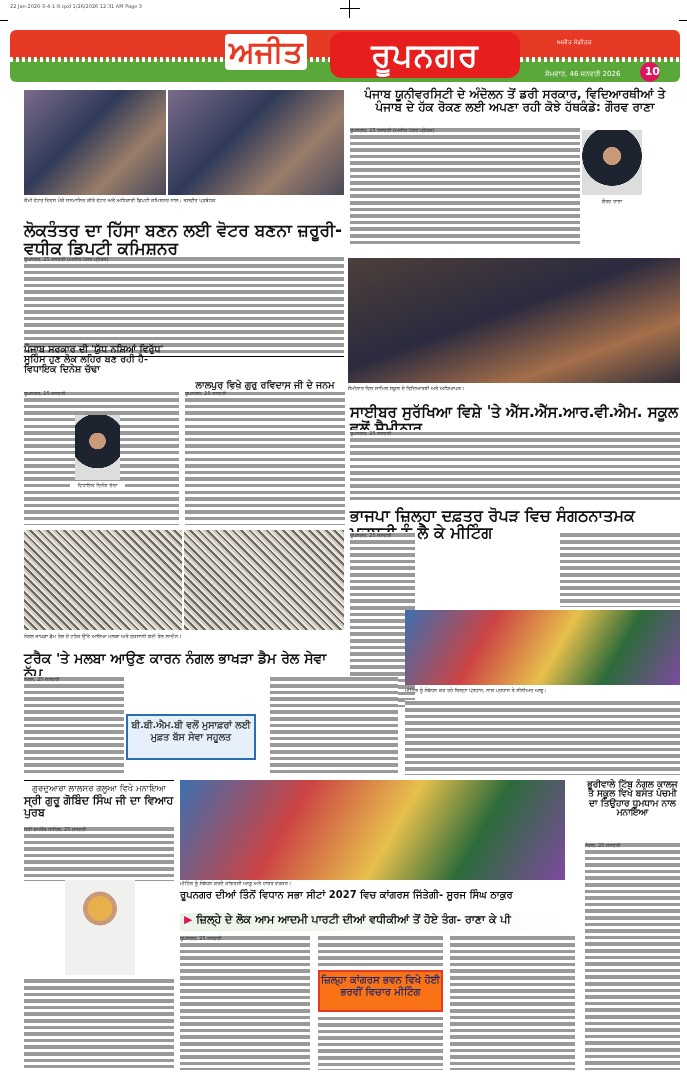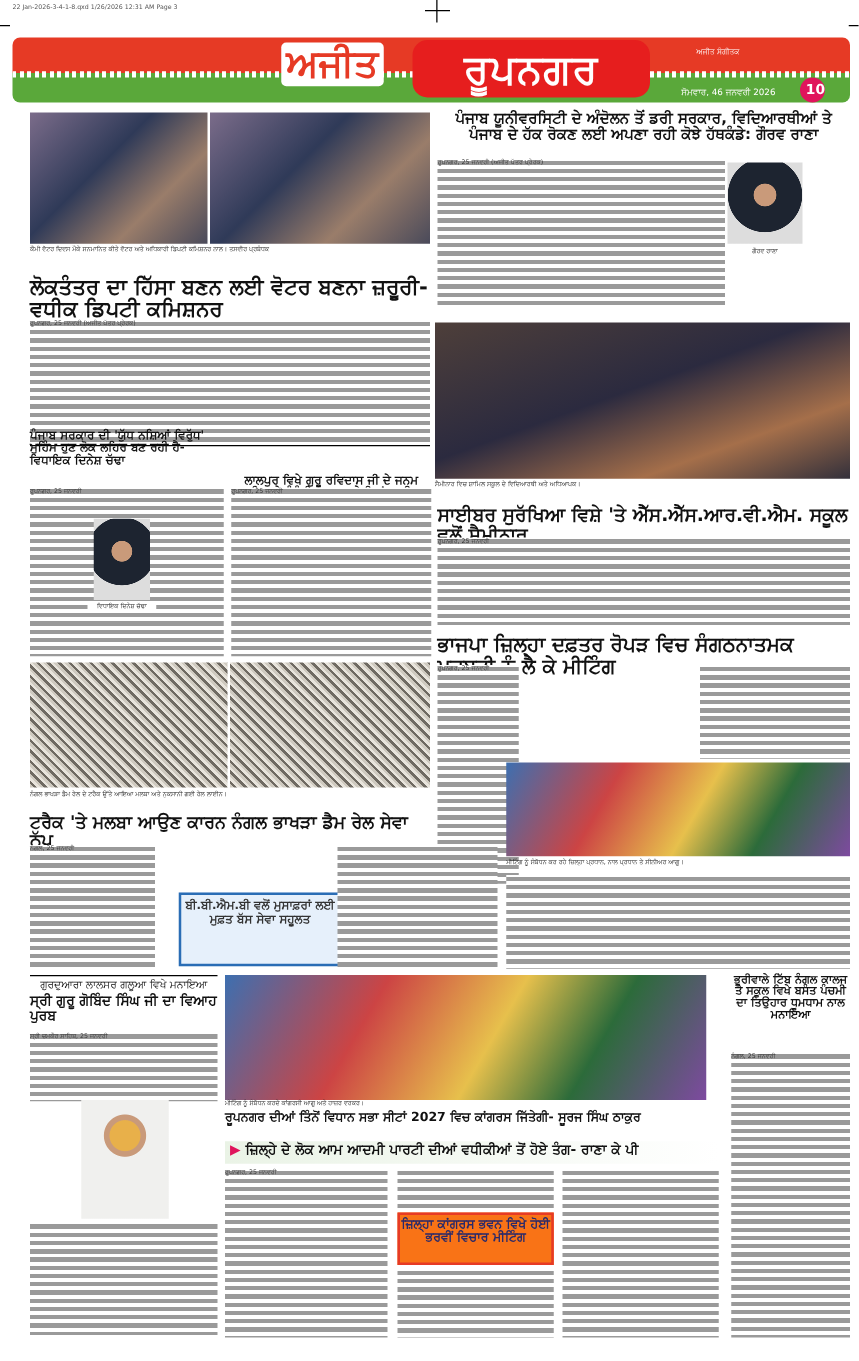--- a/index.html
+++ b/index.html
@@ -76,21 +76,21 @@
 <div class="abs body" style="left:560px;top:532px;width:120px;height:75px"></div>
 <div class="abs photo crowd" style="left:405px;top:610px;width:275px;height:75px"></div>
 <div class="abs caption" style="left:405px;top:687px;width:275px">ਮੀਟਿੰਗ ਨੂੰ ਸੰਬੋਧਨ ਕਰ ਰਹੇ ਜ਼ਿਲ੍ਹਾ ਪ੍ਰਧਾਨ, ਨਾਲ ਪ੍ਰਧਾਨ ਤੇ ਸੀਨੀਅਰ ਆਗੂ।</div>
 <div class="abs body" style="left:405px;top:700px;width:275px;height:75px"></div>
 
 <div class="abs photo snow" style="left:24px;top:530px;width:158px;height:100px"></div>
 <div class="abs photo snow" style="left:184px;top:530px;width:160px;height:100px"></div>
 <div class="abs caption" style="left:24px;top:633px;width:320px">ਨੰਗਲ ਭਾਖੜਾ ਡੈਮ ਰੇਲ ਦੇ ਟਰੈਕ ਉੱਤੇ ਆਇਆ ਮਲਬਾ ਅਤੇ ਨੁਕਸਾਨੀ ਗਈ ਰੇਲ ਲਾਈਨ।</div>
 <div class="abs hl" style="left:24px;top:651px;width:320px;font-size:14px">ਟਰੈਕ 'ਤੇ ਮਲਬਾ ਆਉਣ ਕਾਰਨ ਨੰਗਲ ਭਾਖੜਾ ਡੈਮ ਰੇਲ ਸੇਵਾ ਠੱਪ</div>
 <div class="abs body" style="left:24px;top:676px;width:100px;height:100px"><span>ਨੰਗਲ, 25 ਜਨਵਰੀ</span></div>
-<div class="abs box blue" style="left:143px;top:714px;width:130px;height:59px;font-size:9.5px;padding-top:3px">ਬੀ.ਬੀ.ਐਮ.ਬੀ ਵਲੋਂ ਮੁਸਾਫ਼ਰਾਂ ਲਈ ਮੁਫ਼ਤ ਬੱਸ ਸੇਵਾ ਸਹੂਲਤ</div>
+<div class="abs box blue" style="left:126px;top:714px;width:130px;height:46px;font-size:9.5px;padding-top:3px">ਬੀ.ਬੀ.ਐਮ.ਬੀ ਵਲੋਂ ਮੁਸਾਫ਼ਰਾਂ ਲਈ ਮੁਫ਼ਤ ਬੱਸ ਸੇਵਾ ਸਹੂਲਤ</div>
 <div class="abs body" style="left:270px;top:676px;width:128px;height:100px"></div>
 
 <div class="abs rule" style="left:24px;top:780px;width:150px;height:1px"></div>
 <div class="abs hl" style="left:24px;top:784px;width:150px;font-size:8.5px;text-align:center;font-weight:normal">ਗੁਰਦੁਆਰਾ ਲਾਲਸਰ ਗਲੂਆ ਵਿਖੇ ਮਨਾਇਆ</div>
 <div class="abs hl" style="left:24px;top:795px;width:150px;font-size:11px;text-align:left">ਸ੍ਰੀ ਗੁਰੂ ਗੋਬਿੰਦ ਸਿੰਘ ਜੀ ਦਾ ਵਿਆਹ ਪੁਰਬ</div>
 <div class="abs body" style="left:24px;top:826px;width:150px;height:55px"><span>ਸ੍ਰੀ ਚਮਕੌਰ ਸਾਹਿਬ, 25 ਜਨਵਰੀ</span></div>
 <div class="abs photo person" style="left:65px;top:880px;width:70px;height:95px;background:radial-gradient(circle at 50% 30%,#e8b04a 0 16%,#c99a7a 17% 22%,#f0f0ee 23%)"></div>
 <div class="abs body" style="left:24px;top:978px;width:150px;height:90px"></div>
 
 <div class="abs photo crowd" style="left:180px;top:780px;width:385px;height:100px"></div>

